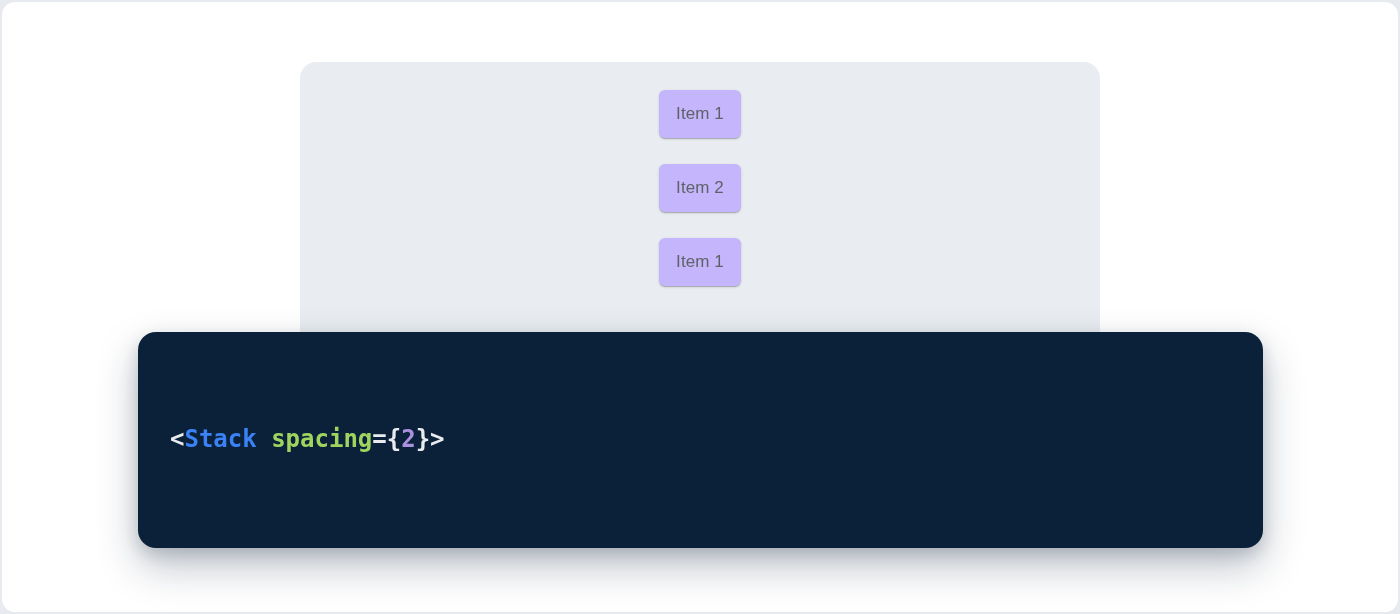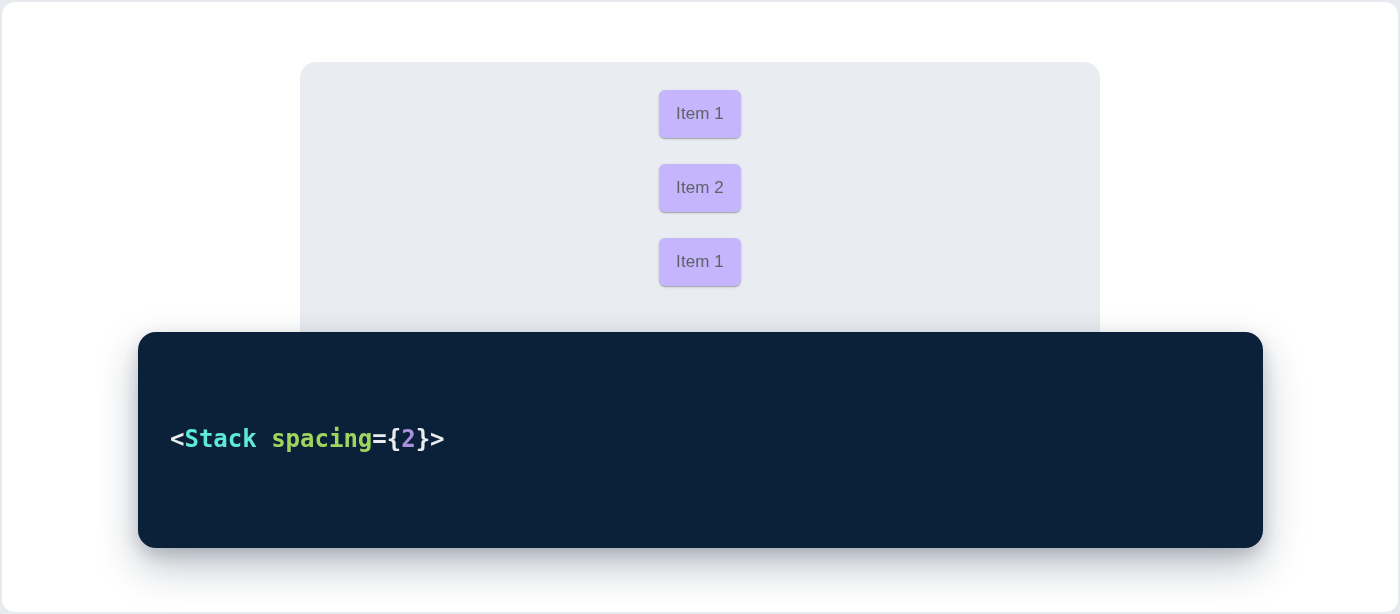--- a/index.html
+++ b/index.html
@@ -54,21 +54,21 @@
     margin: 0;
     font-family: "DejaVu Sans Mono", "Liberation Mono", monospace;
     font-weight: 700;
     font-size: 24px;
     line-height: 34px;
     white-space: pre;
     color: #ffffff;
   }
   .code-line { height: 34px; }
   .tk-p    { color: #e8ecef; }
-  .tk-tag  { color: #5eead4; }
+  .tk-tag  { color: #3b82f6; }
   .tk-attr { color: #9fd55f; text-align: center; }
   .tk-num  { color: #ab90e0; }
   .tk-txt  { color: #ffffff; }
 </style>
 </head>
 <body>
 
 <div class="page-card"></div>
 
 <div class="demo-panel">

